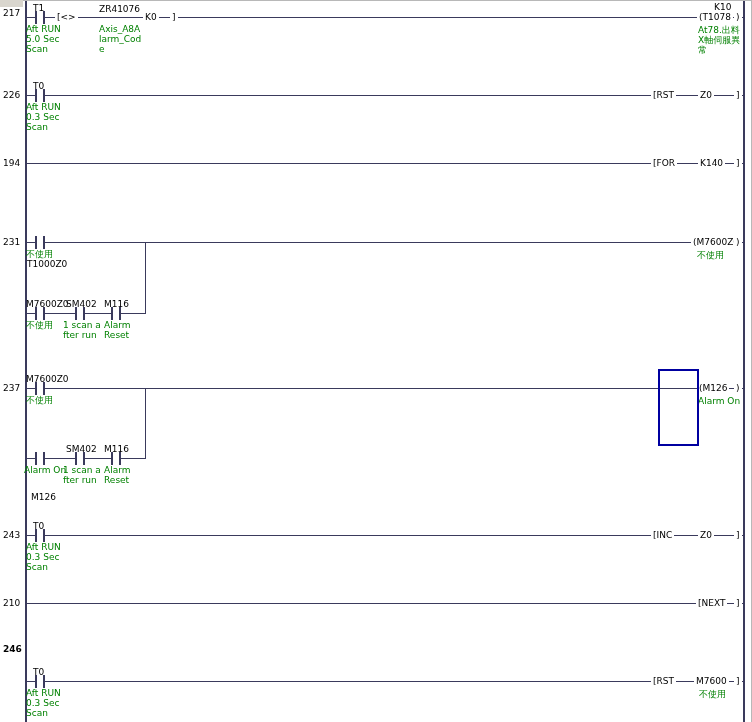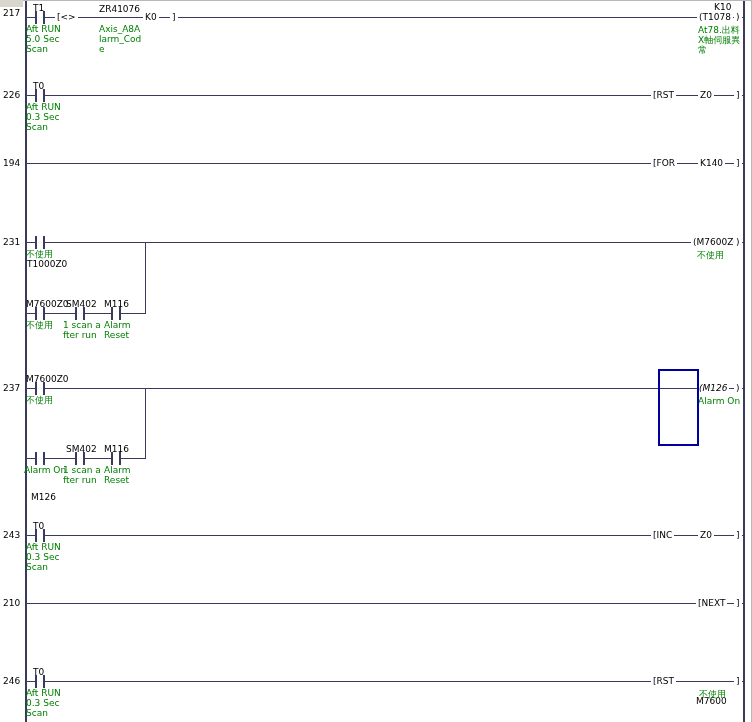--- a/index.html
+++ b/index.html
@@ -159,21 +159,21 @@
     <div class="contact" style="left:111px;top:452px;">
       <div class="cbar cbar-l"></div>
       <div class="cbar cbar-r"></div>
     </div>
     <span class="dev" style="left:104px;top:444px;">M116</span>
     <div class="cmt" style="left:104px;top:465px;">Alarm
 Reset</div>
 
     <div class="selbox" style="left:658px;top:369px;width:37px;height:73px;"></div>
 
-    <span class="on" style="left:697px;top:383px;font-style:italic;">(M126</span>
+    <span class="on" style="left:697px;top:383px;">(M126</span>
     <span class="on" style="left:734px;top:383px;">)</span>
     <div class="cmt" style="left:698px;top:396px;">Alarm On</div>
   </div>
 
   <div>
     <span class="num" style="left:3px;top:530px;">243</span>
     <div class="hline" style="left:25px;top:535px;width:719px;"></div>
     <div class="contact" style="left:35px;top:529px;">
       <div class="cbar cbar-l"></div>
       <div class="cbar cbar-r"></div>
@@ -188,29 +188,29 @@
   </div>
 
   <div>
     <span class="num" style="left:3px;top:598px;">210</span>
     <div class="hline" style="left:25px;top:603px;width:719px;"></div>
     <span class="on" style="left:696px;top:598px;">[NEXT</span>
     <span class="on" style="left:734px;top:598px;">]</span>
   </div>
 
   <div>
-    <span class="num" style="left:3px;top:676px;">246</span>
+    <span class="num" style="left:3px;top:644px;font-weight:bold;">246</span>
     <div class="hline" style="left:25px;top:681px;width:719px;"></div>
     <div class="contact" style="left:35px;top:675px;">
       <div class="cbar cbar-l"></div>
       <div class="cbar cbar-r"></div>
     </div>
     <span class="dev" style="left:33px;top:667px;">T0</span>
     <div class="cmt" style="left:26px;top:688px;">Aft RUN
 0.3 Sec
 Scan</div>
     <span class="on" style="left:651px;top:676px;">[RST</span>
-    <span class="on" style="left:694px;top:696px;">M7600</span>
+    <span class="on" style="left:694px;top:676px;">M7600</span>
     <span class="on" style="left:734px;top:676px;">]</span>
     <div class="cmt" style="left:699px;top:689px;">不使用</div>
   </div>
 
 </div>
 
 </body></html>

